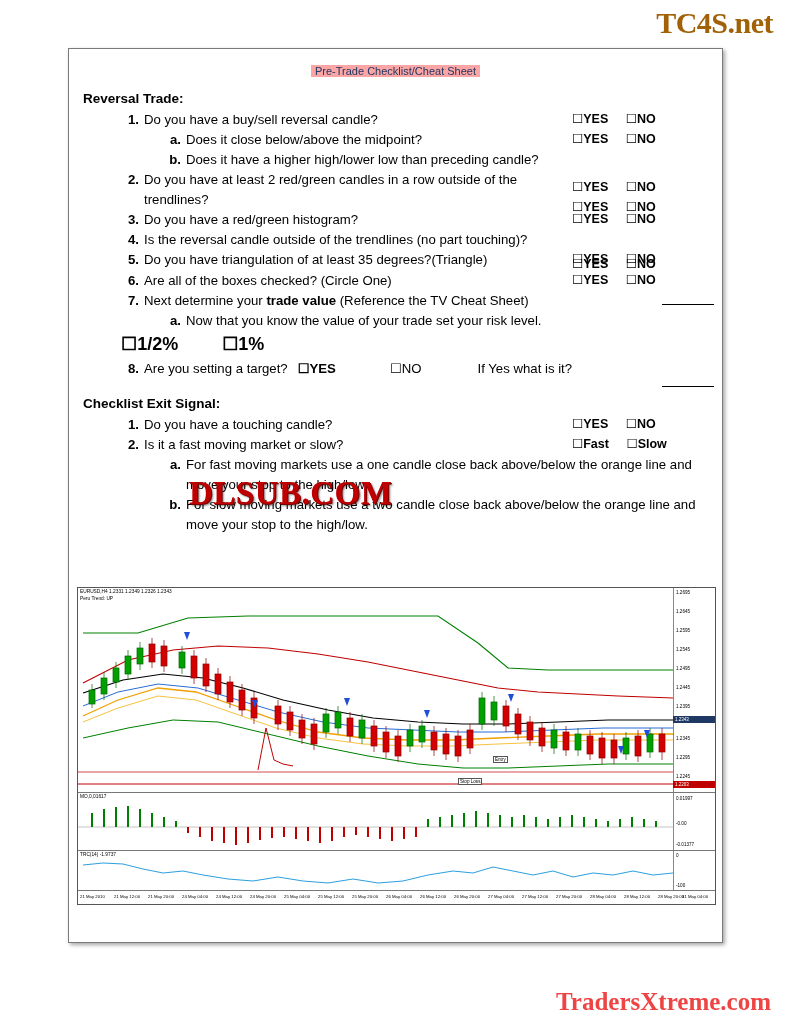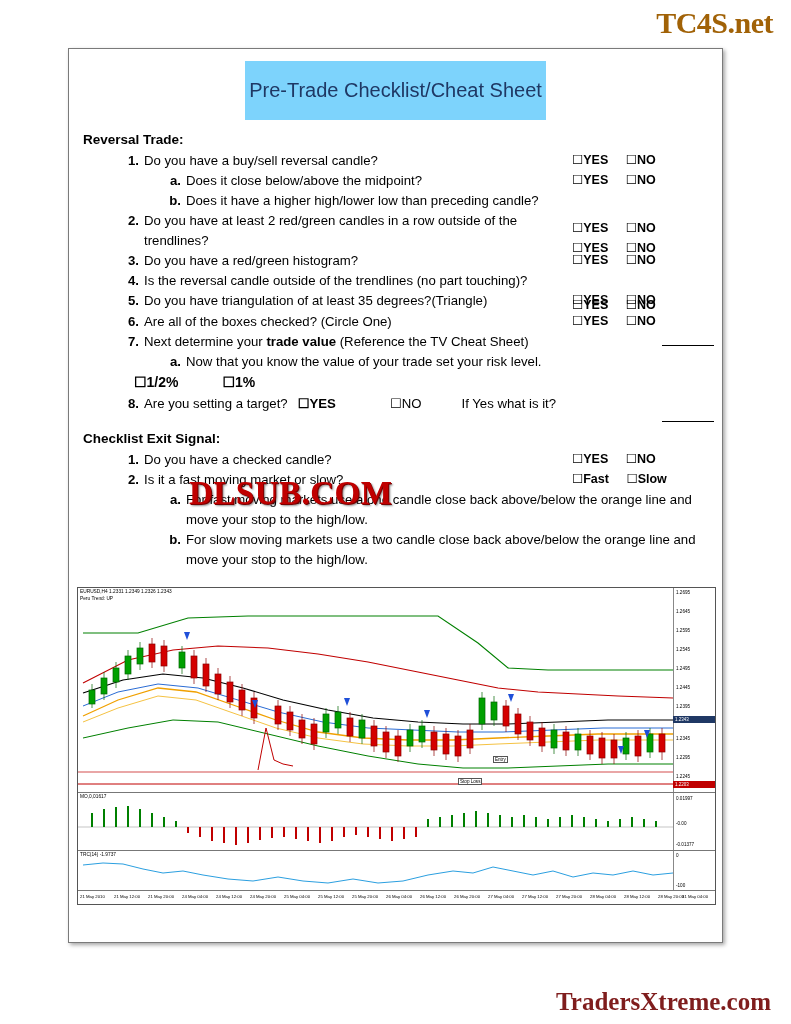--- a/index.html
+++ b/index.html
@@ -13,37 +13,37 @@
   }
   .wm-top {
     position:absolute; top:6px; right:18px;
     font-family:"Liberation Serif", serif;
     font-weight:bold; font-size:30px; color:#a16207;
     letter-spacing:-0.5px;
   }
   .wm-bottom {
     position:absolute; bottom:8px; right:20px;
     font-family:"Liberation Serif", serif;
-    font-weight:bold; font-size:25px; color:#7f1d1d;text-align:center;
+    font-weight:bold; font-size:25px; color:#ef4444;text-align:center;
   }
   .page {
     position:absolute; left:68px; top:48px;
     width:655px; height:895px;
     background:#fff;
     border:1px solid #7a7a7a;
     box-shadow: 2px 2px 4px rgba(0,0,0,0.35);
   }
   .title-wrap { text-align:center; padding-top:12px; }
   .title {
     display:inline-block;
-    background:#7dd3fc;
+    background:#fca5a5;
     color:#1f3864;
-    font-size:20px;
+    font-size:11px;
     font-weight:normal;
-    padding:18px 4px;
+    padding:0 4px;
     font-family:"Liberation Sans", sans-serif;
   }
   .section-head {
     font-weight:bold; font-size:13.5px; color:#000;
     margin:12px 0 4px 14px;
   }
   .list { margin:0; padding:0; }
   .row {
     position:relative;
     display:flex;
@@ -81,31 +81,31 @@
   }
   .ans .opt { display:inline-block; }
   .ans .opt + .opt { margin-left:14px; }
   .box { font-weight:normal; }
   .blank {
     position:absolute; right:8px; top:2px;
     border-bottom:1px solid #000;
     width:52px; height:12px;
   }
   .risk-line {
-    margin-left:65px; font-size:14px; font-weight:bold;
+    margin-left:52px; font-size:18px; font-weight:bold;
     display:flex; gap:44px; margin-top:2px;
   }
   .q8 {
     margin-left:48px; display:flex; align-items:baseline;
     font-size:13.2px; margin-top:6px;
   }
   .q8 .seg { margin-right:0; }
   .q8 .b1 { font-weight:bold; margin-left:10px; }
   .q8 .b2 { font-weight:normal; margin-left:54px; }
-  .q8 .tail { margin-left:40px;text-align:right; }
+  .q8 .tail { margin-left:56px;text-align:right; }
   .q8blank {
     position:absolute; right:8px;
     border-bottom:1px solid #000; width:52px; height:12px;
   }
   .dlsub {
     position:absolute;
     left:188px; top:432px;
     font-family:"Liberation Serif", serif;
     font-weight:bold;
     font-size:33px;
@@ -286,21 +286,21 @@
       <span class="q8blank" style="top:14px;"></span>
     </div>
   </div>
 
   <div class="section-head" style="margin-top:20px;">Checklist Exit Signal:</div>
 
   <div class="list">
 
     <div class="row lvl1">
       <span class="num">1.</span>
-      <span class="txt">Do you have a checked candle?</span>
+      <span class="txt">Do you have a touching candle?</span>
       <span class="ans">
         <span class="opt"><span class="box">☐</span><span>YES</span></span>
         <span class="opt"><span class="box">☐</span><span>NO</span></span>
       </span>
     </div>
 
     <div class="row lvl1">
       <span class="num">2.</span>
       <span class="txt">Is it a fast moving market or slow?</span>
       <span class="ans">

